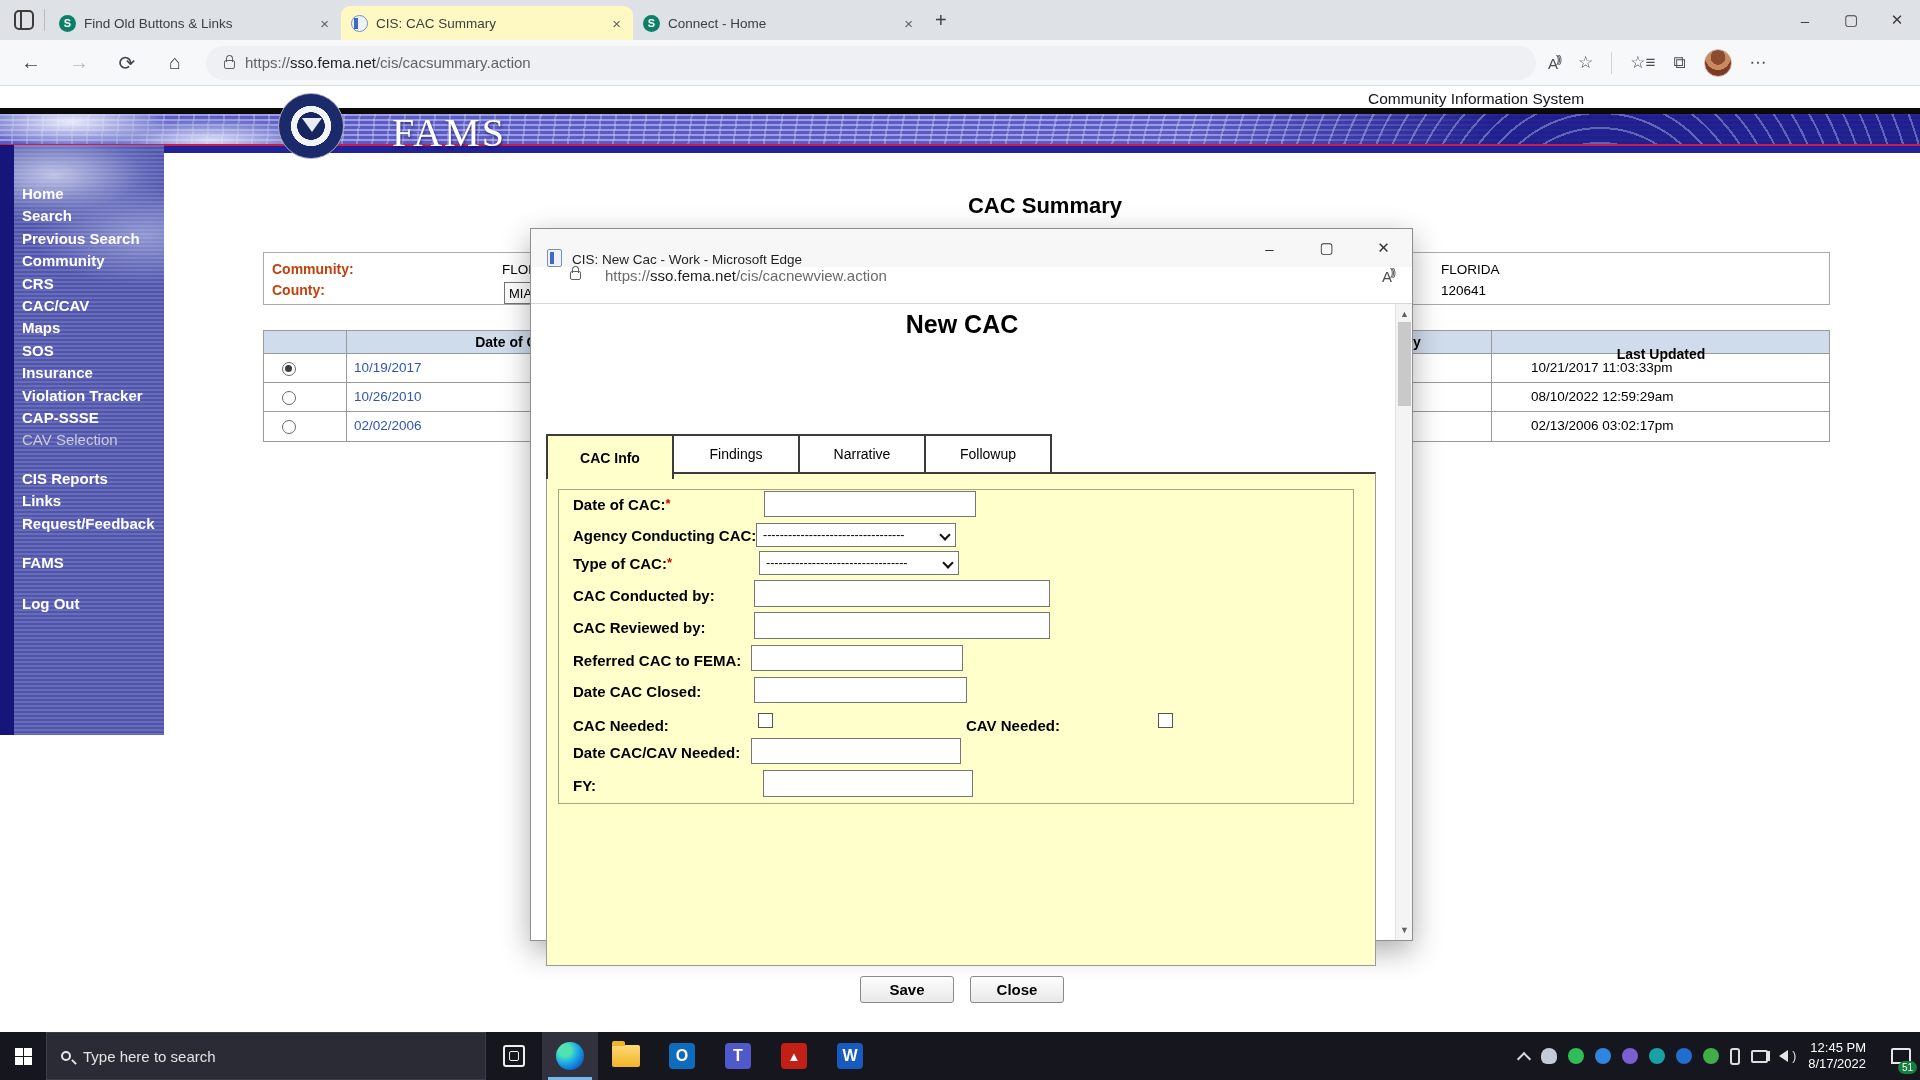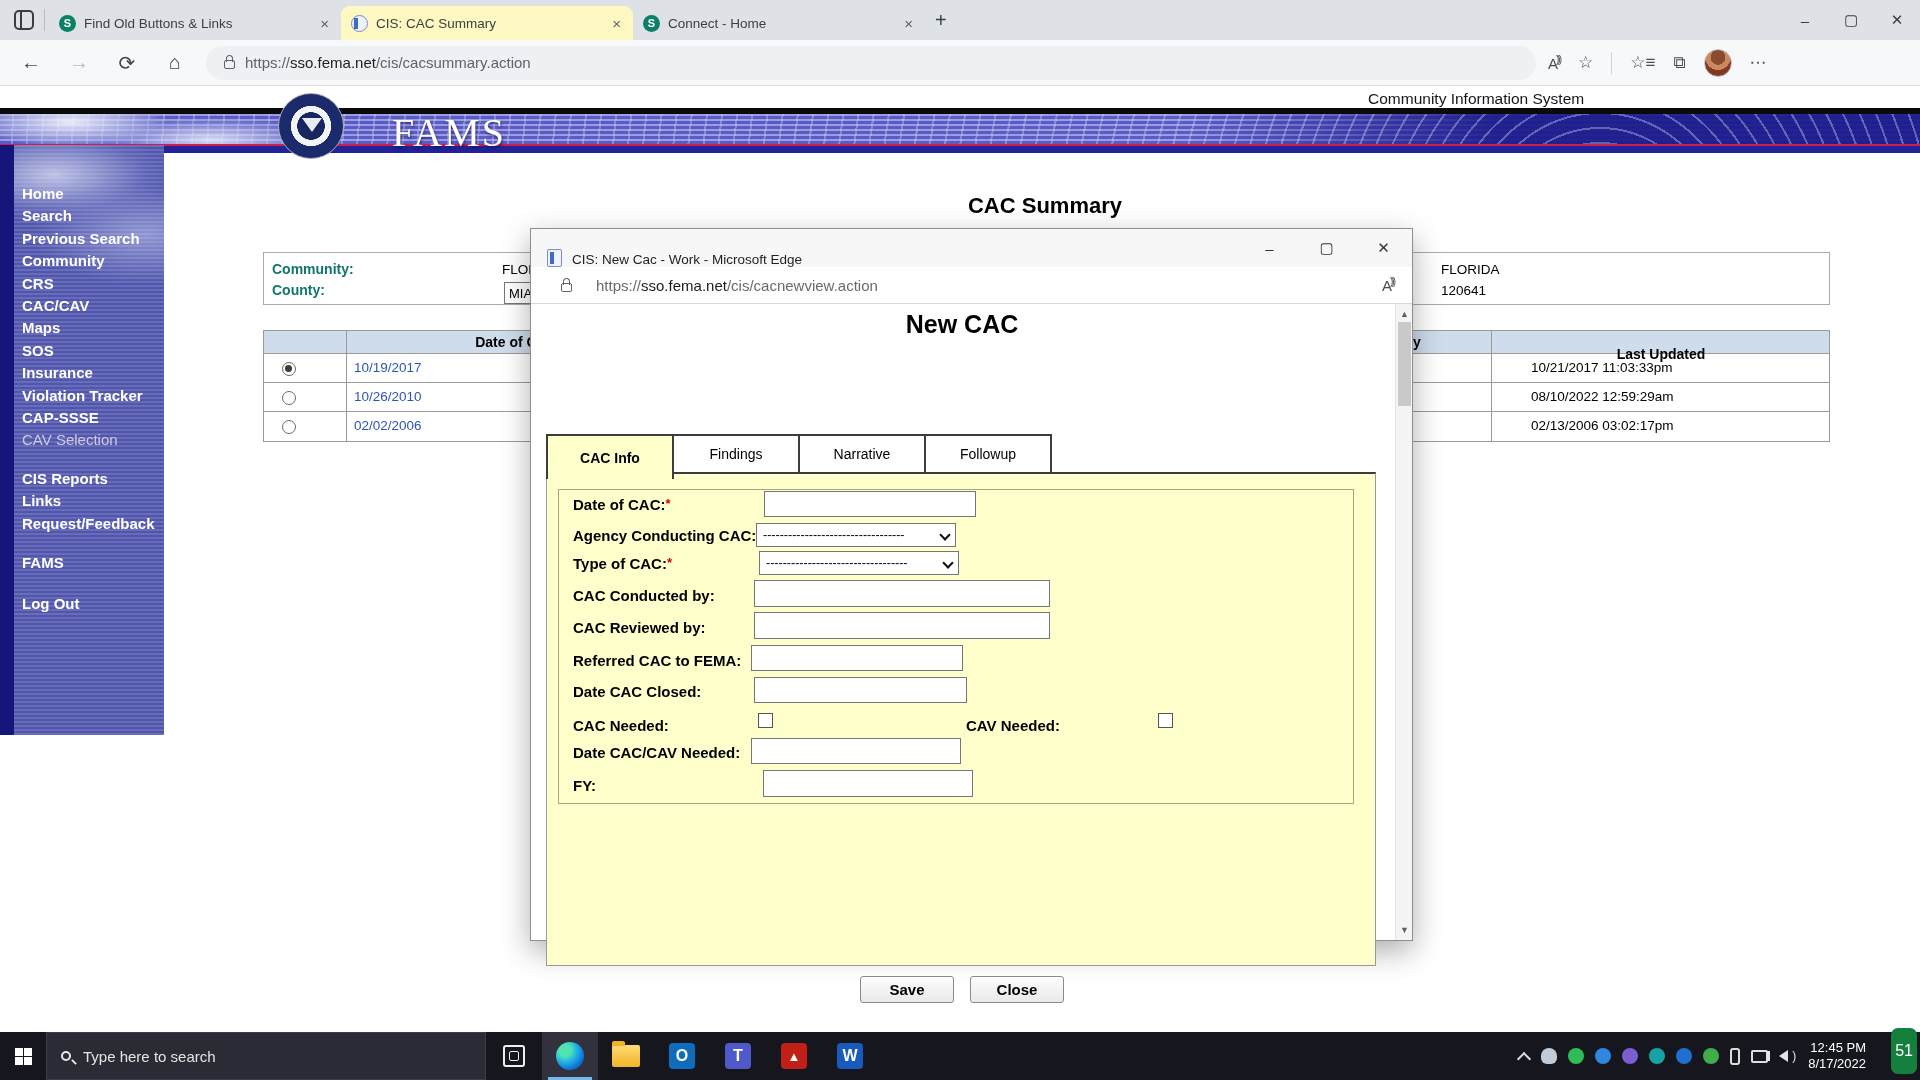--- a/index.html
+++ b/index.html
@@ -65,21 +65,21 @@
   radial-gradient(ellipse 160px 70px at 130px 90px, rgba(205,212,244,.5), transparent 70%),
   repeating-linear-gradient(180deg,#676cbd 0 2px,#5156a8 2px 4px);
  border-left:14px solid #15157a;padding:38px 0 0 8px}
 .side-item{font-size:15px;font-weight:bold;color:#fff;line-height:22.4px;white-space:nowrap}
 .side-item.muted{color:#ccccdd;font-weight:normal}
 .side-gap1{height:16px}.side-gap2{height:17px}.side-gap3{height:18px}
 
 
 .main-title{position:absolute;left:170px;top:106px;width:1750px;text-align:center;font-size:22px;font-weight:bold;color:#000}
 .info-box{position:absolute;left:263px;top:165px;width:1567px;height:53px;border:1px solid #aaa;background:#fff}
-.info-lbl{position:absolute;font-size:14px;font-weight:bold;color:#0f766e}
+.info-lbl{position:absolute;font-size:14px;font-weight:bold;color:#c2410c}
 .info-val{position:absolute;font-size:13.5px;color:#000}
 .county-input{position:absolute;left:240px;top:29px;width:92px;height:22px;border:1px solid #767676;background:#fff;font-size:13px;padding:0 4px;color:#000}
 .cac-table{position:absolute;left:263px;top:243px;width:1567px;border:1px solid #9a9a9a}
 .tbl-header{height:23px;background:#cfdcec;border-bottom:1px solid #9a9a9a;position:relative;font-size:14px;font-weight:bold}
 .tbl-row{height:29px;border-bottom:1px solid #9a9a9a;position:relative;font-size:13.5px}
 .tbl-row:last-child{border-bottom:none}
 .colline{position:absolute;top:0;bottom:0;width:1px;background:#9a9a9a}
 .c1{left:82px}.c2{left:1227px}
 .hdr-date{position:absolute;left:82px;width:340px;text-align:center;top:3px}
 .hdr-y{position:absolute;left:1149px;top:3px}
@@ -89,21 +89,21 @@
 .date-link{position:absolute;left:90px;top:6px;color:#2d55b8}
 .lu-val{position:absolute;left:1267px;top:6px;color:#000}
 
 
 .popup{position:absolute;left:530px;top:228px;width:883px;height:713px;background:#fff;border:1px solid #8f8f8f;box-shadow:0 10px 28px rgba(0,0,0,.32);z-index:5}
 .pop-titlebar{height:38px;background:#f7f7f7;display:flex;align-items:flex-end;padding-left:16px}
 .pop-icon{width:15px;height:18px;background:#eef3fb;border:1px solid #7a8ec2;border-radius:2px;position:relative;margin-right:10px}
 .pop-icon::after{content:"";position:absolute;left:2px;top:2px;bottom:2px;width:4px;background:#3f6ac4}
 .pop-title{font-size:13.5px;color:#1f1f1f;flex:1}
 .pop-btn{width:57px;height:38px;display:flex;align-items:center;justify-content:center;font-size:15px;color:#333}
-.pop-urlrow{height:37px;background:#fff;border-bottom:1px solid #d7d7d7;display:flex;align-items:center;padding:0 18px 0 26px}
+.pop-urlrow{height:37px;background:#fff;border-bottom:1px solid #d7d7d7;display:flex;padding:0 18px 0 35px}
 .pop-url{font-size:15px;color:#6a6a6a;flex:1;margin-left:14px}
 .pop-url b{color:#1b1b1b;font-weight:normal}
 .pop-body{position:relative;height:636px}
 .pop-heading{position:absolute;left:0;top:6px;width:862px;text-align:center;font-size:25px;font-weight:bold;color:#000}
 .ptabs{position:absolute;left:15px;top:130px;display:flex;z-index:2}
 .ptab{width:128px;height:40px;border:2px solid #3c3c3c;background:#fff;display:flex;align-items:center;justify-content:center;font-size:14px;color:#000;margin-left:-2px}
 .ptab:first-child{margin-left:0}
 .ptab.active{background:#ffffcc;font-weight:bold;height:45px;border-bottom:none;z-index:3}
 .ypanel{position:absolute;left:15px;top:168px;width:830px;height:494px;background:#ffffcc;border:2px solid #3c3c3c;border-width:2px 1px 1px 1px;border-color:#3c3c3c #9a9a9a #9a9a9a #9a9a9a}
 .fieldbox{position:absolute;left:27px;top:185px;width:796px;height:315px;border:1px solid #a6a687}
@@ -145,21 +145,21 @@
 .tri-cloud{background:#c3cbd8;border-radius:8px 8px 6px 6px}
 .tri-green{background:#2ebd59}.tri-blue{background:#2f86e0}.tri-violet{background:#7a5fd0}.tri-teal{background:#17a2a6}.tri-blue2{background:#1f6fd0}.tri-green2{background:#3fae49}
 .phone-ic{width:10px;height:17px;border:2px solid #ddd;border-radius:3px;margin-right:11px}
 .mon-ic{width:17px;height:13px;border:2px solid #ddd;border-radius:2px;margin-right:11px}
 .spk{width:0;height:0;border-top:6px solid transparent;border-bottom:6px solid transparent;border-right:9px solid #e4e4e4;position:relative;margin-right:4px}
 .spk::before{content:"";position:absolute;left:-13px;top:-5px;width:4px;height:10px;background:#e4e4e4}
 .spk-wave{color:#e4e4e4;font-size:12px;margin-right:12px}
 .clock{color:#fff;font-size:13px;text-align:right;line-height:16px;margin-right:16px}
 .notif{width:38px;height:48px;display:flex;align-items:center;justify-content:center;position:relative}
 .notif-bubble{width:20px;height:16px;border:2px solid #e8e8e8;border-radius:2px 2px 2px 0;position:relative}
-.notif-badge{position:absolute;right:3px;bottom:6px;background:#15803d;color:#fff;font-size:16px;border-radius:7px;padding:14px 4px}
+.notif-badge{position:absolute;right:3px;bottom:6px;background:#15803d;color:#fff;font-size:10px;border-radius:7px;padding:1px 4px}
 </style>
 </head>
 <body>
 
 <div class="screen">
 
   <div class="tabstrip">
     <div class="wksp-icon"></div>
     <div class="tab-sep"></div>
     <div class="tab">

